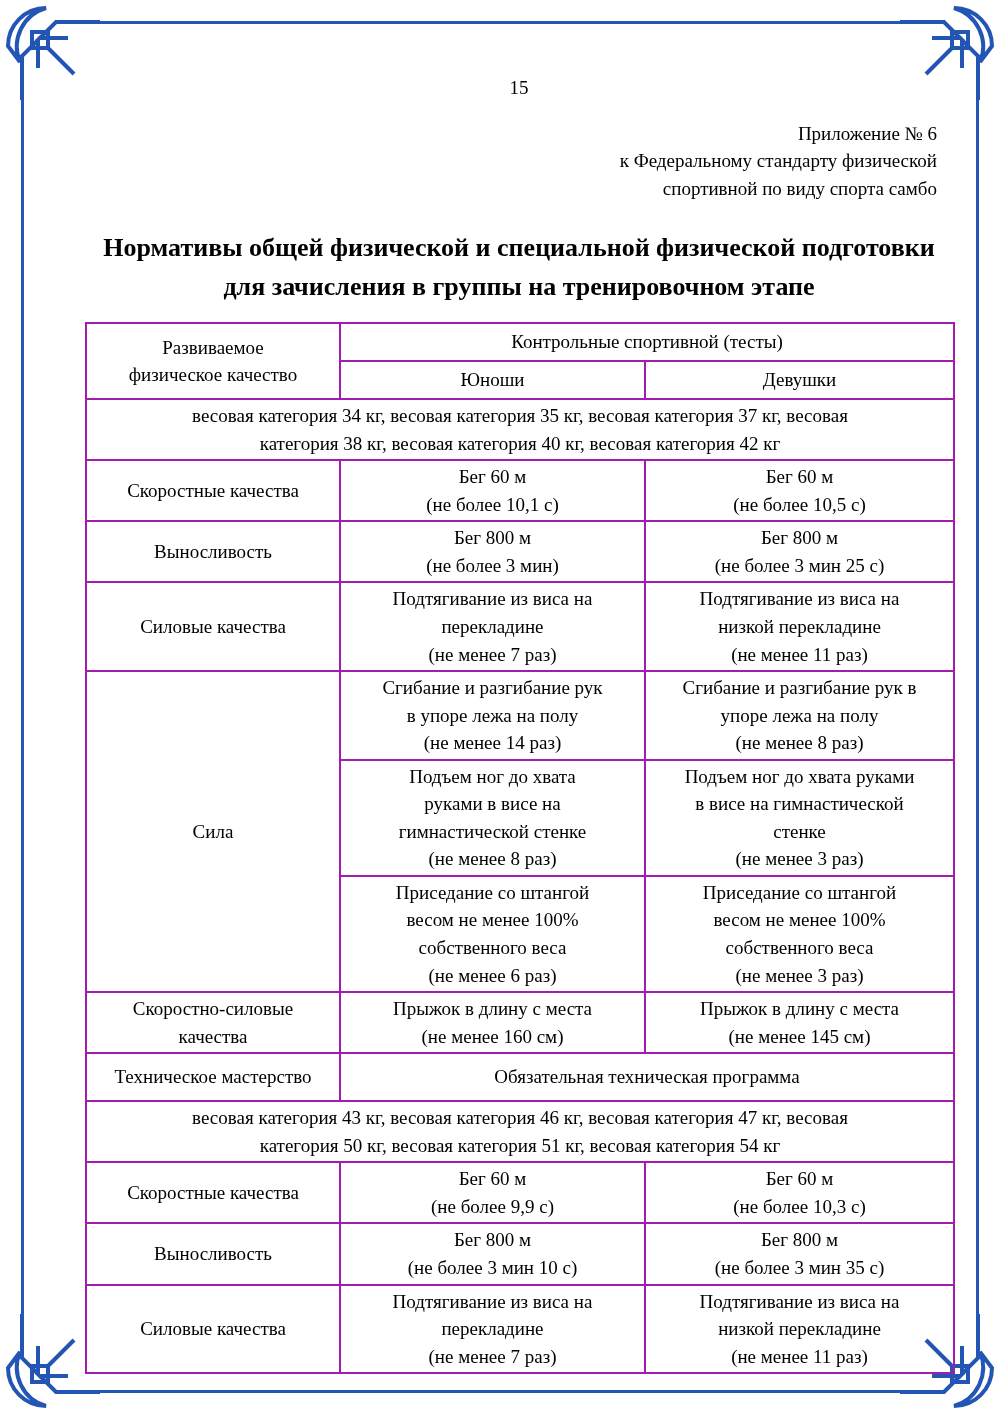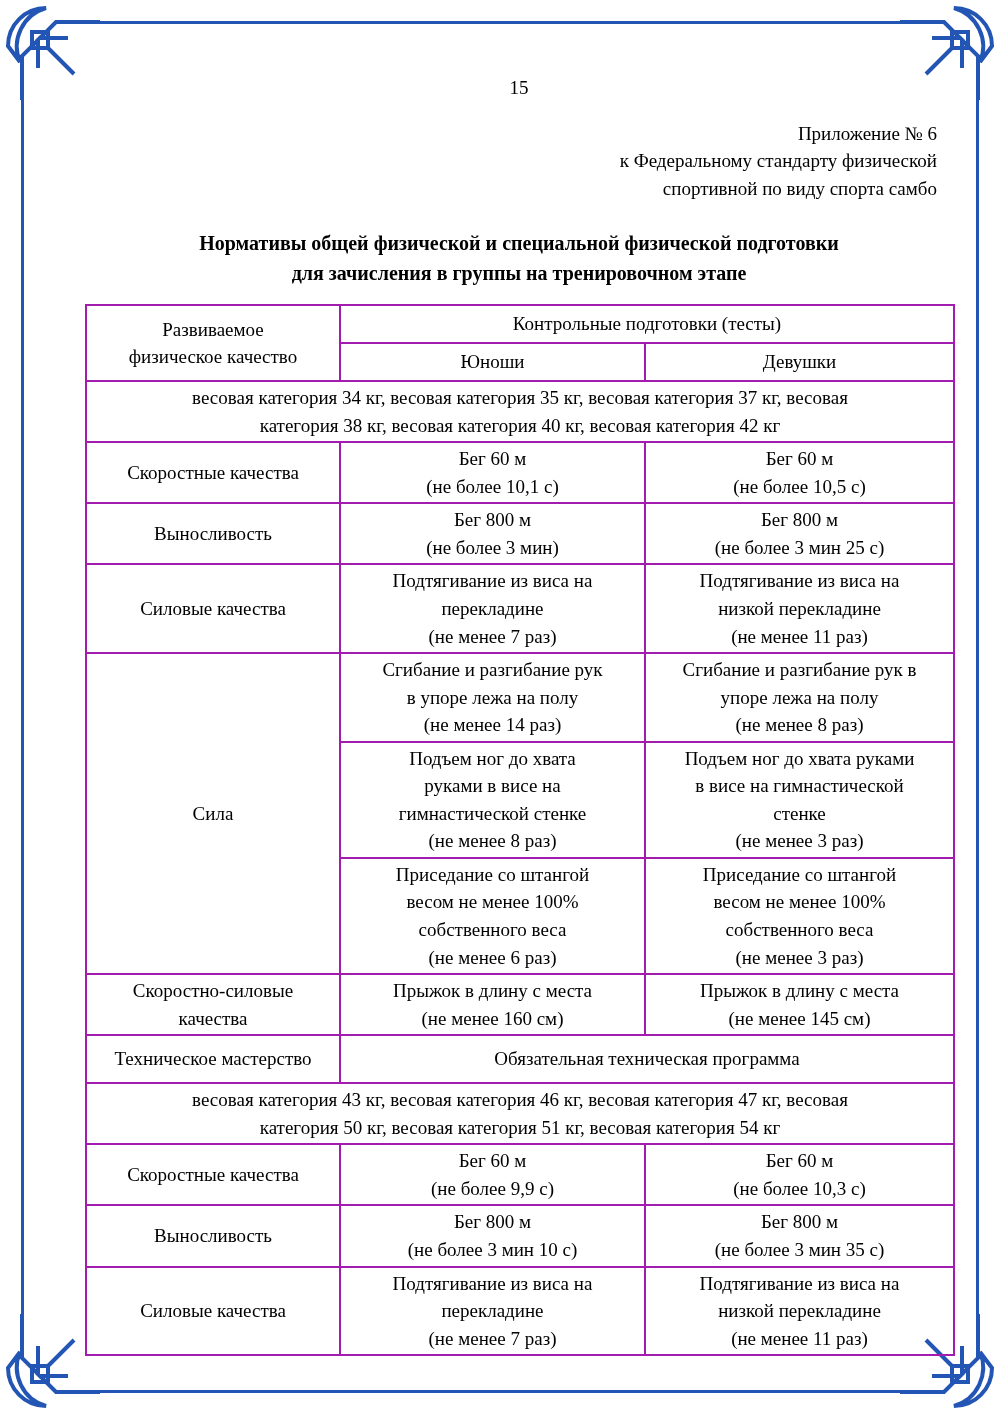--- a/index.html
+++ b/index.html
@@ -26,21 +26,21 @@
   
   .content {
     position:absolute;
     left:85px; top:16px;
     width:868px;
     font-size:19px;
     line-height:1.45;
   }
   .page-number { margin-top:58px; text-align:center; }
   .appendix    { margin-top:18px; text-align:right; padding-right:16px; }
-  .doc-title   { margin-top:26px; text-align:center; font-weight:bold; font-size:20px; line-height:1.5; }
+  .doc-title   { margin-top:26px; text-align:center; font-weight:bold; font-size:26px; line-height:1.5; }
   
   table.standards {
     margin-top:16px;
     width:868px;
     border-collapse:collapse;
     table-layout:fixed;
   }
   table.standards td {
     border:2px solid #a21caf;
     text-align:center;
@@ -113,21 +113,21 @@
     <table class="standards">
       <colgroup>
           <col class="c1">
           <col class="c2">
           <col class="c3">
         </colgroup>
       <tbody>
         <tr>
           <td class="hrow" rowspan="2">Развиваемое
 физическое качество</td>
-          <td class="hrow" colspan="2">Контрольные подготовки (тесты)</td>
+          <td class="hrow" colspan="2">Контрольные спортивной (тесты)</td>
         </tr>
         <tr>
           <td class="hrow">Юноши</td>
           <td class="hrow">Девушки</td>
         </tr>
 
         <tr>
           <td colspan="3">весовая категория 34 кг, весовая категория 35 кг, весовая категория 37 кг, весовая
 категория 38 кг, весовая категория 40 кг, весовая категория 42 кг</td>
         </tr>

